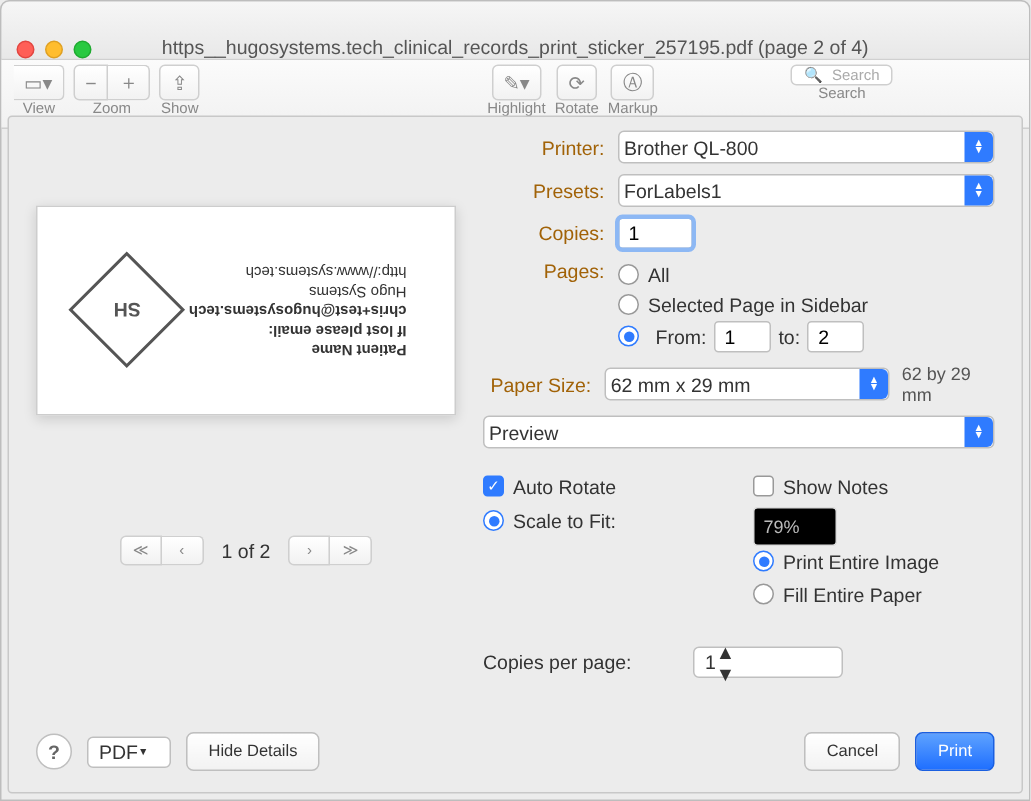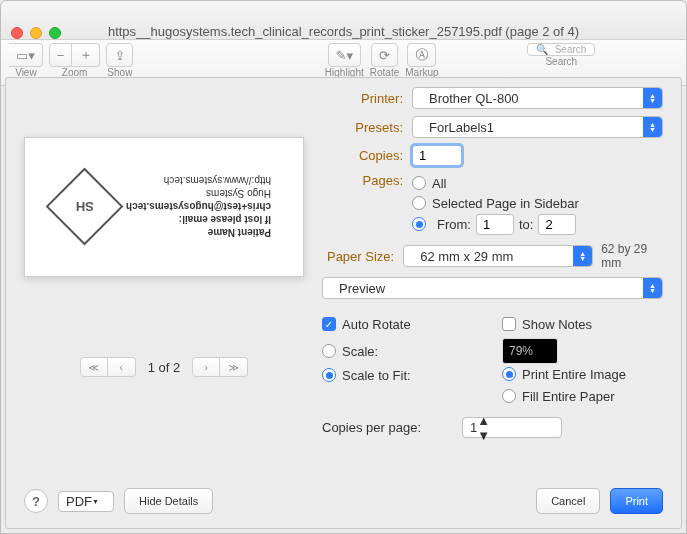--- a/index.html
+++ b/index.html
@@ -22,21 +22,21 @@
 .pv-inner { position:absolute; inset:0; display:flex; align-items:center; justify-content:center; transform:rotate(180deg); }
 .pv-text { font-size:10px; line-height:1.3; color:#333; }
 .pv-text .bold{font-weight:600}
 .diamond { width:55px;height:55px;border:2px solid #555; transform:rotate(45deg); display:flex;align-items:center;justify-content:center; margin-left:14px;}
 .diamond span{transform:rotate(-45deg);font-weight:700;color:#555;font-size:13px}
 .pager { margin-top:80px; display:flex; align-items:center; gap:12px;}
 .pbtns{display:flex} .pbtn{width:28px;height:20px;border:1px solid #cfcfcf;background:linear-gradient(#fff,#f2f2f2);display:flex;align-items:center;justify-content:center;font-size:10px;color:#888} .pbtn:first-child{border-radius:4px 0 0 4px} .pbtn:last-child{border-radius:0 4px 4px 0;border-left:none}
 .form-col{flex:1;padding-top:0}
 .row{display:flex;align-items:center;margin-bottom:7px}
 .lbl{width:90px;text-align:right;padding-right:9px;font-size:13px;color:#a16207}
-.select{flex:1;height:22px;border:1px solid #bfbfbf;border-radius:4px;background:#fff;display:flex;align-items:center;padding:0 16px;position:relative;font-size:13px}
+.select{flex:1;height:22px;border:1px solid #bfbfbf;border-radius:4px;background:#fff;display:flex;align-items:center;padding:0 3px;position:relative;font-size:13px}
 .select .arrow{position:absolute;right:0;top:0;bottom:0;width:19px;background:#2f7bff;border-radius:0 4px 4px 0;display:flex;flex-direction:column;align-items:center;justify-content:center;color:#fff;font-size:7px;line-height:5px}
 .numin{width:50px;height:21px;border:1px solid #bfbfbf;border-radius:3px;padding:0 6px;font-size:13px}
 .focus-ring{outline:3px solid #8db8f4;outline-offset:-1px}
 .radio{width:14px;height:14px;border-radius:50%;border:1px solid #999;background:#fff;display:inline-flex;align-items:center;justify-content:center;margin-right:6px;flex-shrink:0}
 .radio.on{border-color:#2f7bff}.radio.on::after{content:"";width:7px;height:7px;border-radius:50%;background:#2f7bff}
 .chk{width:14px;height:14px;border:1px solid #999;border-radius:3px;background:#fff;display:inline-flex;align-items:center;justify-content:center;margin-right:6px;color:#fff;font-size:10px}
 .chk.on{background:#2f7bff;border-color:#2f7bff}
 .orient-btn{width:29px;height:29px;border:1px solid #bfbfbf;border-radius:4px;background:#fff;display:flex;align-items:center;justify-content:center;margin-right:6px;font-size:14px}
 .orient-btn.on{background:#d8d8d8}
 .mid-select{width:165px}
@@ -184,24 +184,20 @@
             <div class="arrow">▲<br>▼</div>
           </div>
         </div>
 
         <div style="display:flex;gap:40px">
           <div style="flex:0 0 140px">
             <div style="display:flex;align-items:center;height:22px">
                 <span class="chk on">✓</span>
                 <span>Auto Rotate</span>
               </div>
-            <div style="display:flex;align-items:center;height:24px;margin-top:4px">
-                <span class="radio"></span>
-                <span>Scale:</span>
-              </div>
             <div style="display:flex;align-items:center;height:24px">
                 <span class="radio on"></span>
                 <span>Scale to Fit:</span>
               </div>
           </div>
           <div>
             <div style="display:flex;align-items:center;height:22px">
                 <span class="chk"></span>
                 <span>Show Notes</span>
               </div>
@@ -212,21 +208,21 @@
                 <span class="radio on"></span>
                 <span>Print Entire Image</span>
               </div>
             <div style="display:flex;align-items:center;height:22px">
                 <span class="radio"></span>
                 <span>Fill Entire Paper</span>
               </div>
           </div>
         </div>
 
-        <div class="row" style="margin-top:10px">
+        <div class="row" style="margin-top:24px">
           <div style="width:140px;font-size:13px">Copies per page:</div>
           <div class="small-select" style="width:100px">
             <span>1</span>
             <div class="arrow">▲<br>▼</div>
           </div>
         </div>
       </div>
     </div>
 
     <div class="footer">

